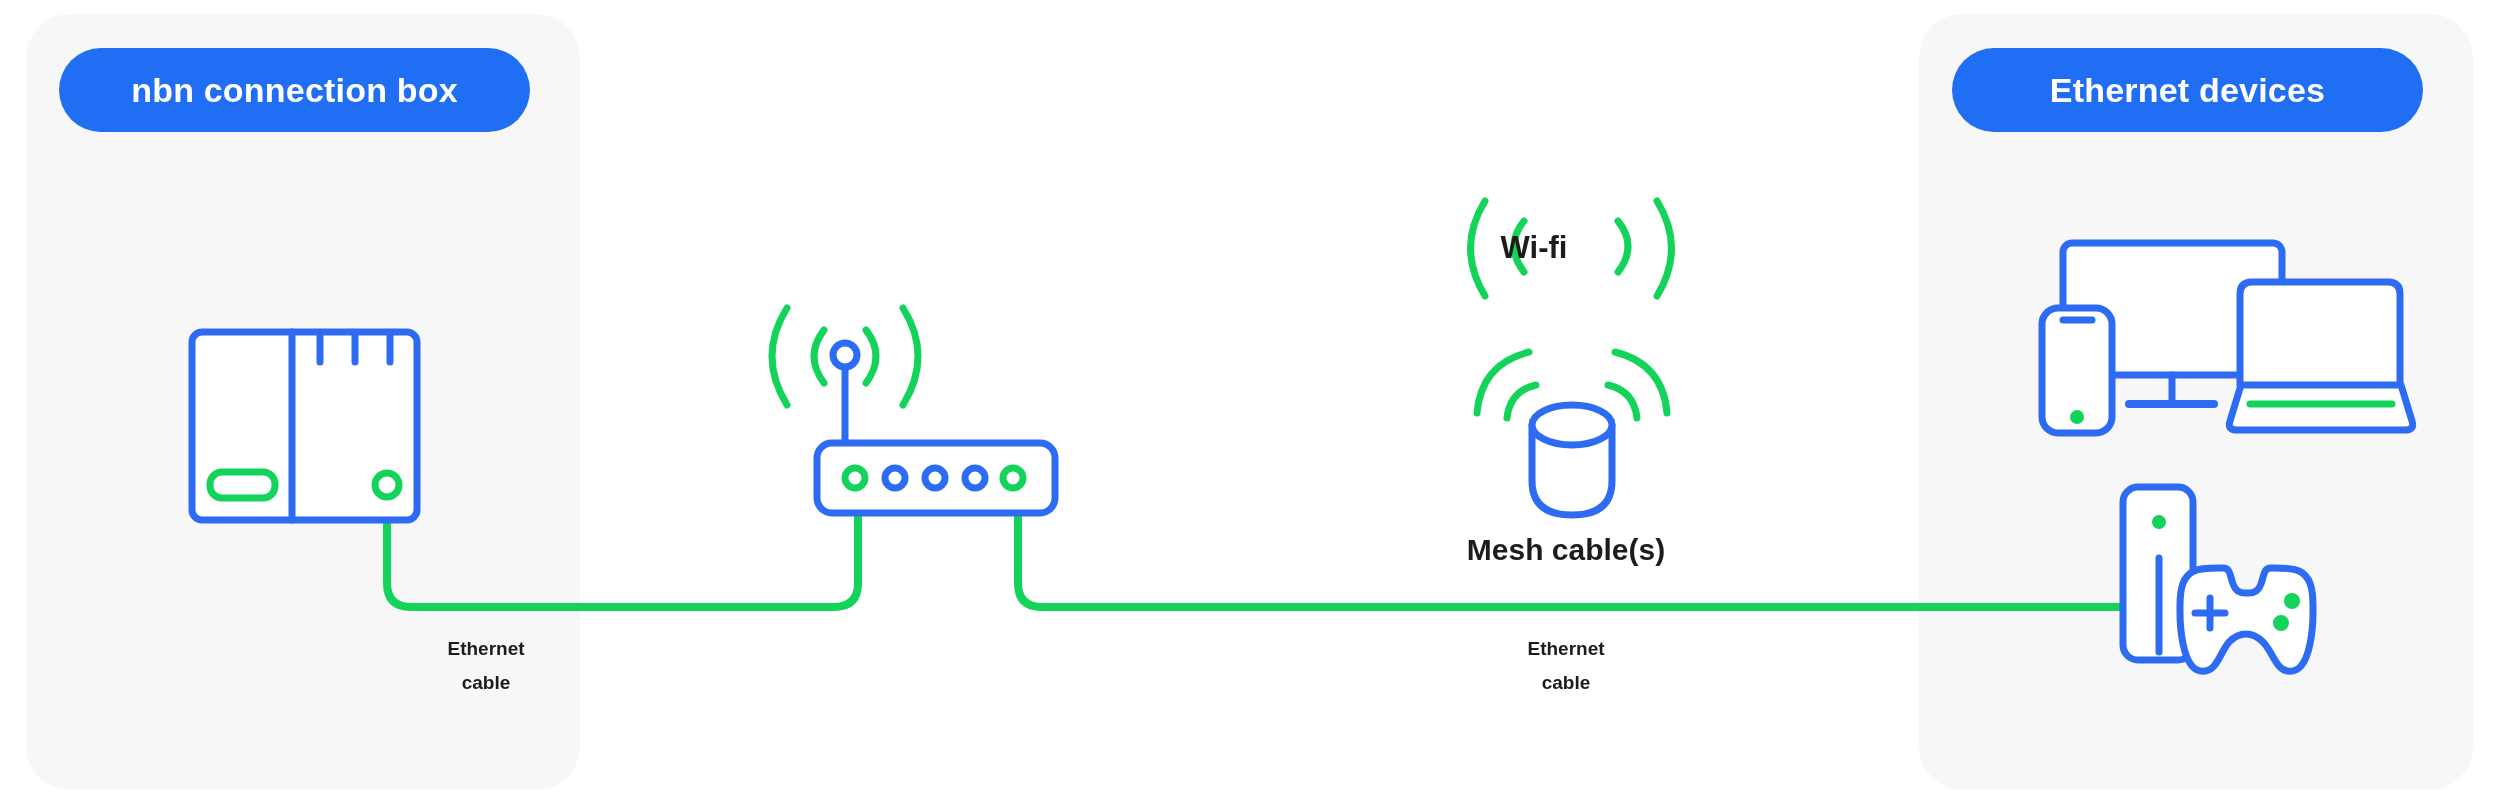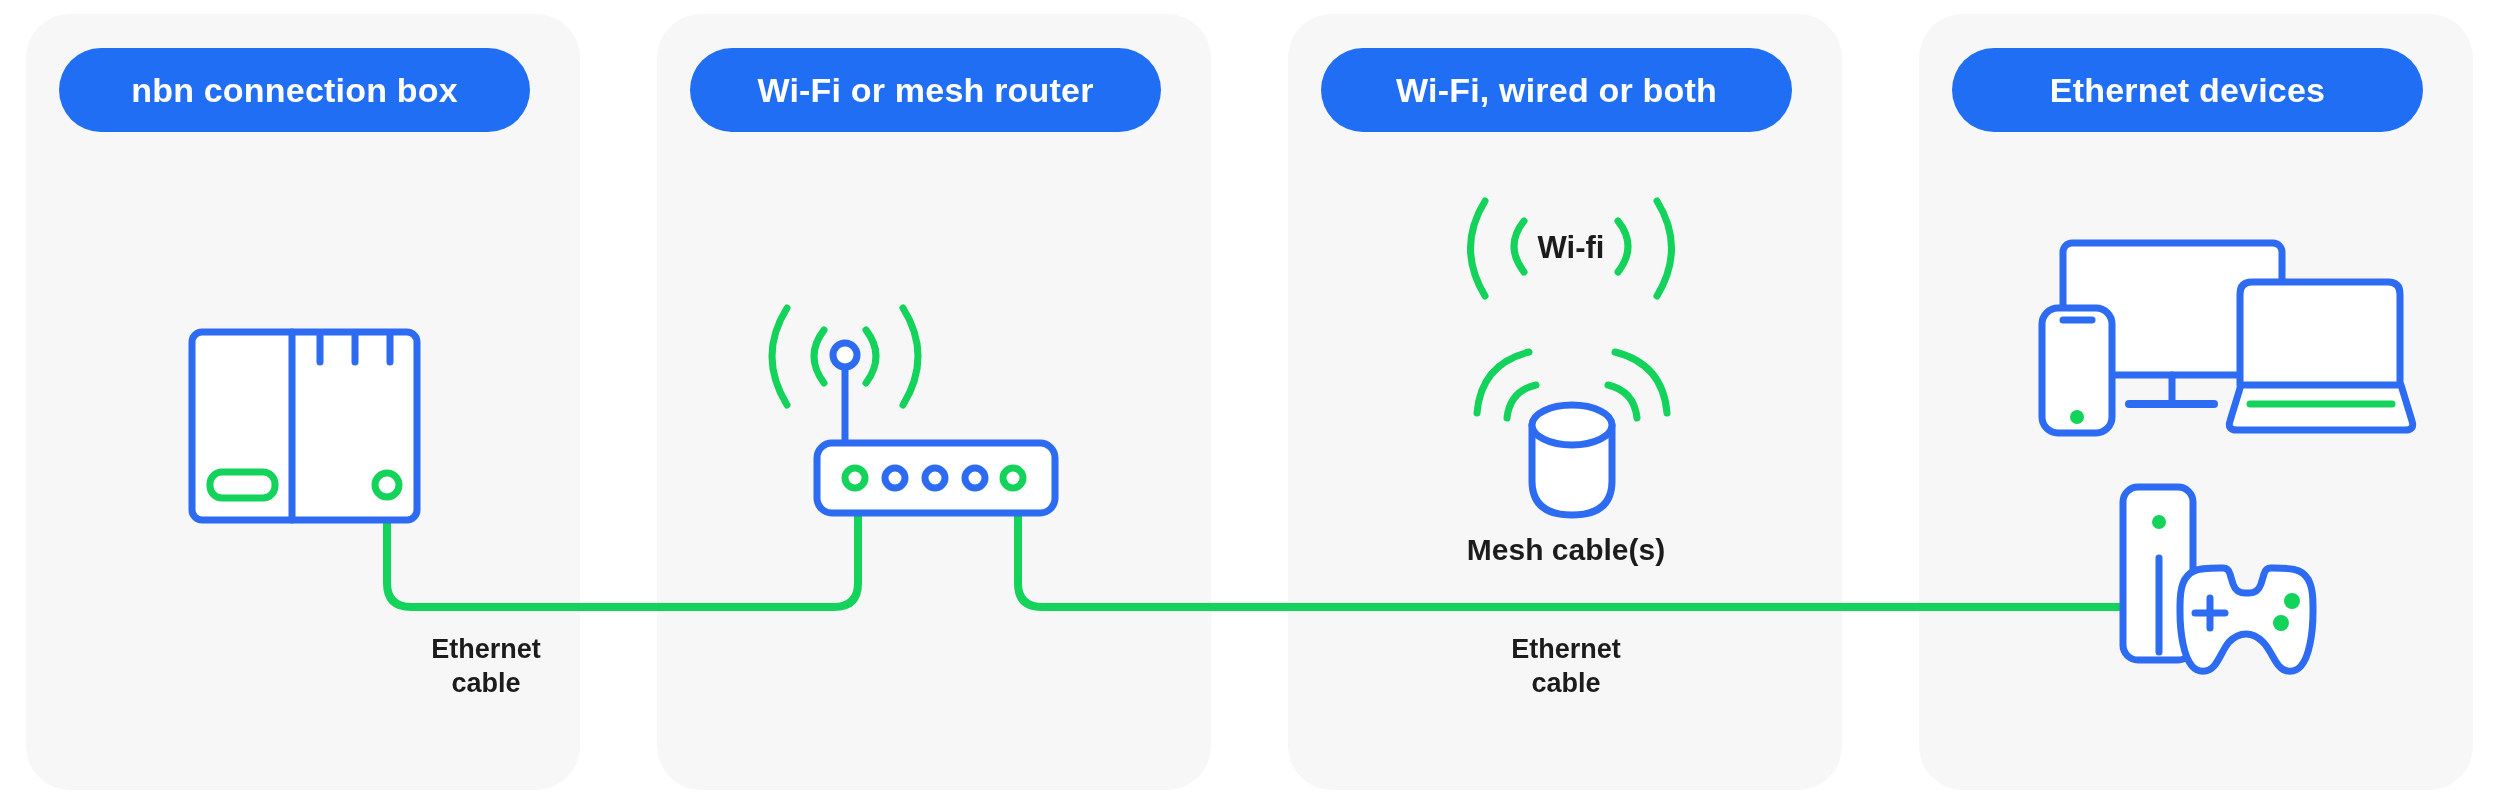--- a/index.html
+++ b/index.html
@@ -51,42 +51,32 @@
   .f-dev   { fill: var(--device-fill); }
   .f-green { fill: var(--green); stroke: none; }
   .thick   { stroke-width: 8; }
   .float-label {
     position: absolute;
     transform: translateX(-50%);
     text-align: center;
     color: var(--label-text);
     white-space: nowrap;
   }
-  .eth-label  { font-size: 27px; line-height: 34px; font-weight: 600; }
+  .eth-label  { font-size: 19px; line-height: 34px; font-weight: 600; }
   .wifi-label { font-size: 31px; font-weight: 700; }
   .mesh-label { font-size: 30px; font-weight: 600; }
 </style>
 </head>
 <body>
 
 <div class="canvas">
 
   <div class="panel p1">
     <div class="pill">
       <span>nbn connection box</span>
-    </div>
-  </div>
-  <div class="panel p2">
-    <div class="pill">
-      <span>Wi-Fi or mesh router</span>
-    </div>
-  </div>
-  <div class="panel p3">
-    <div class="pill">
-      <span>Wi-Fi, wired or both</span>
     </div>
   </div>
   <div class="panel p4">
     <div class="pill">
       <span>Ethernet devices</span>
     </div>
   </div>
 
   <svg class="diagram" width="2500" height="812" viewBox="0 0 2500 812">
 
@@ -184,21 +174,21 @@
       <circle class="f-green" cx="2281" cy="623" r="8"></circle>
       <circle class="f-green" cx="2292" cy="601" r="8"></circle>
     </g>
   </svg>
 
   <div class="float-label eth-label" style="left:486px; top:632px;">
     <div>Ethernet</div>
     <div>cable</div>
   </div>
 
-  <div class="float-label wifi-label" style="left:1571px; top:230px;">Wi-fi</div>
+  <div class="float-label wifi-label" style="left:1534px; top:230px;">Wi-fi</div>
 
   <div class="float-label mesh-label" style="left:1566px; top:533px;">Mesh cable(s)</div>
 
   <div class="float-label eth-label" style="left:1566px; top:632px;">
     <div>Ethernet</div>
     <div>cable</div>
   </div>
 
 </div>
 

